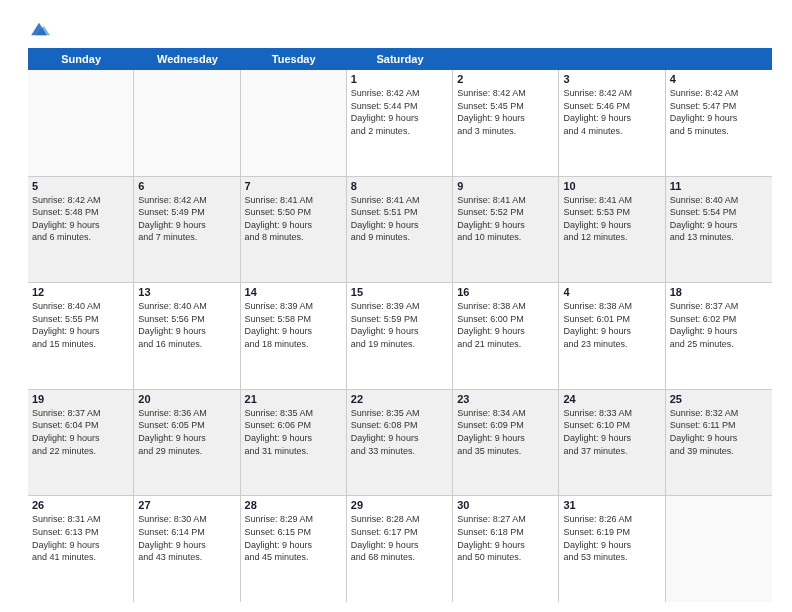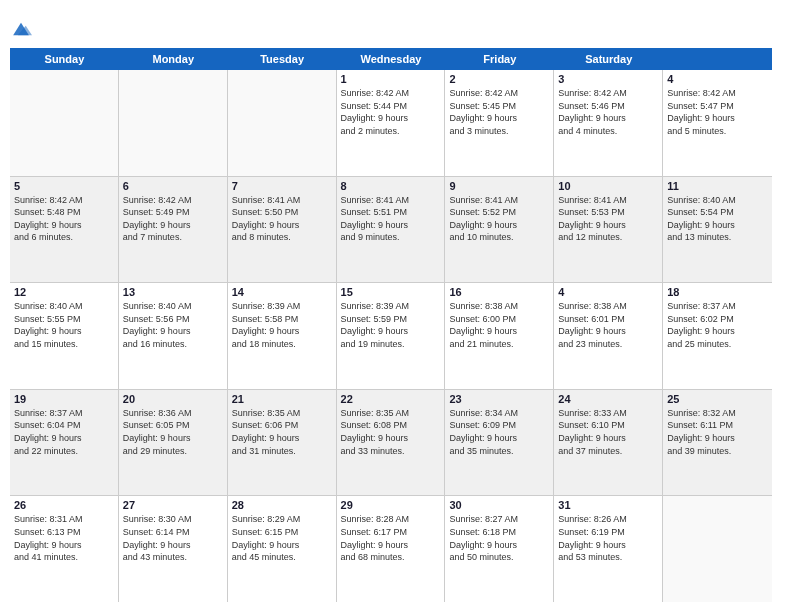--- a/index.html
+++ b/index.html
@@ -6,21 +6,21 @@
     body {
       width: 792px;
       height: 612px;
       font-family: Arial, sans-serif;
       background: #fff;
       overflow: hidden;
     }
     .page {
       width: 792px;
       height: 612px;
-      padding: 18px 20px 10px 10px;
+      padding: 18px 20px 10px 28px;
       display: flex;
       flex-direction: column;
     }
     .header {
       display: flex;
       align-items: flex-start;
       justify-content: space-between;
       margin-bottom: 8px;
     }
     .logo {
@@ -136,24 +136,22 @@
       </div>
     </div>
     <div class="title-section">
       <div class="calendar-title"></div>
       <div class="calendar-subtitle"></div>
     </div>
   </div>
   <div class="calendar">
     <div class="cal-header" id="cal-header">
         <div class="cal-header-cell">Sunday</div>
-        <div class="cal-header-cell">Monday</div>
+        <div class="cal-header-cell">Wednesday</div>
         <div class="cal-header-cell">Tuesday</div>
-        <div class="cal-header-cell">Wednesday</div>
-        <div class="cal-header-cell">Friday</div>
         <div class="cal-header-cell">Saturday</div>
       </div>
     <div class="cal-body" id="cal-body">
         <div class="cal-row">
           <div class="cal-cell empty"></div>
           <div class="cal-cell empty"></div>
           <div class="cal-cell empty"></div>
           <div class="cal-cell">
             <div class="day-num">1</div>
             <div class="cell-text">Sunrise: 8:42 AM</div>

